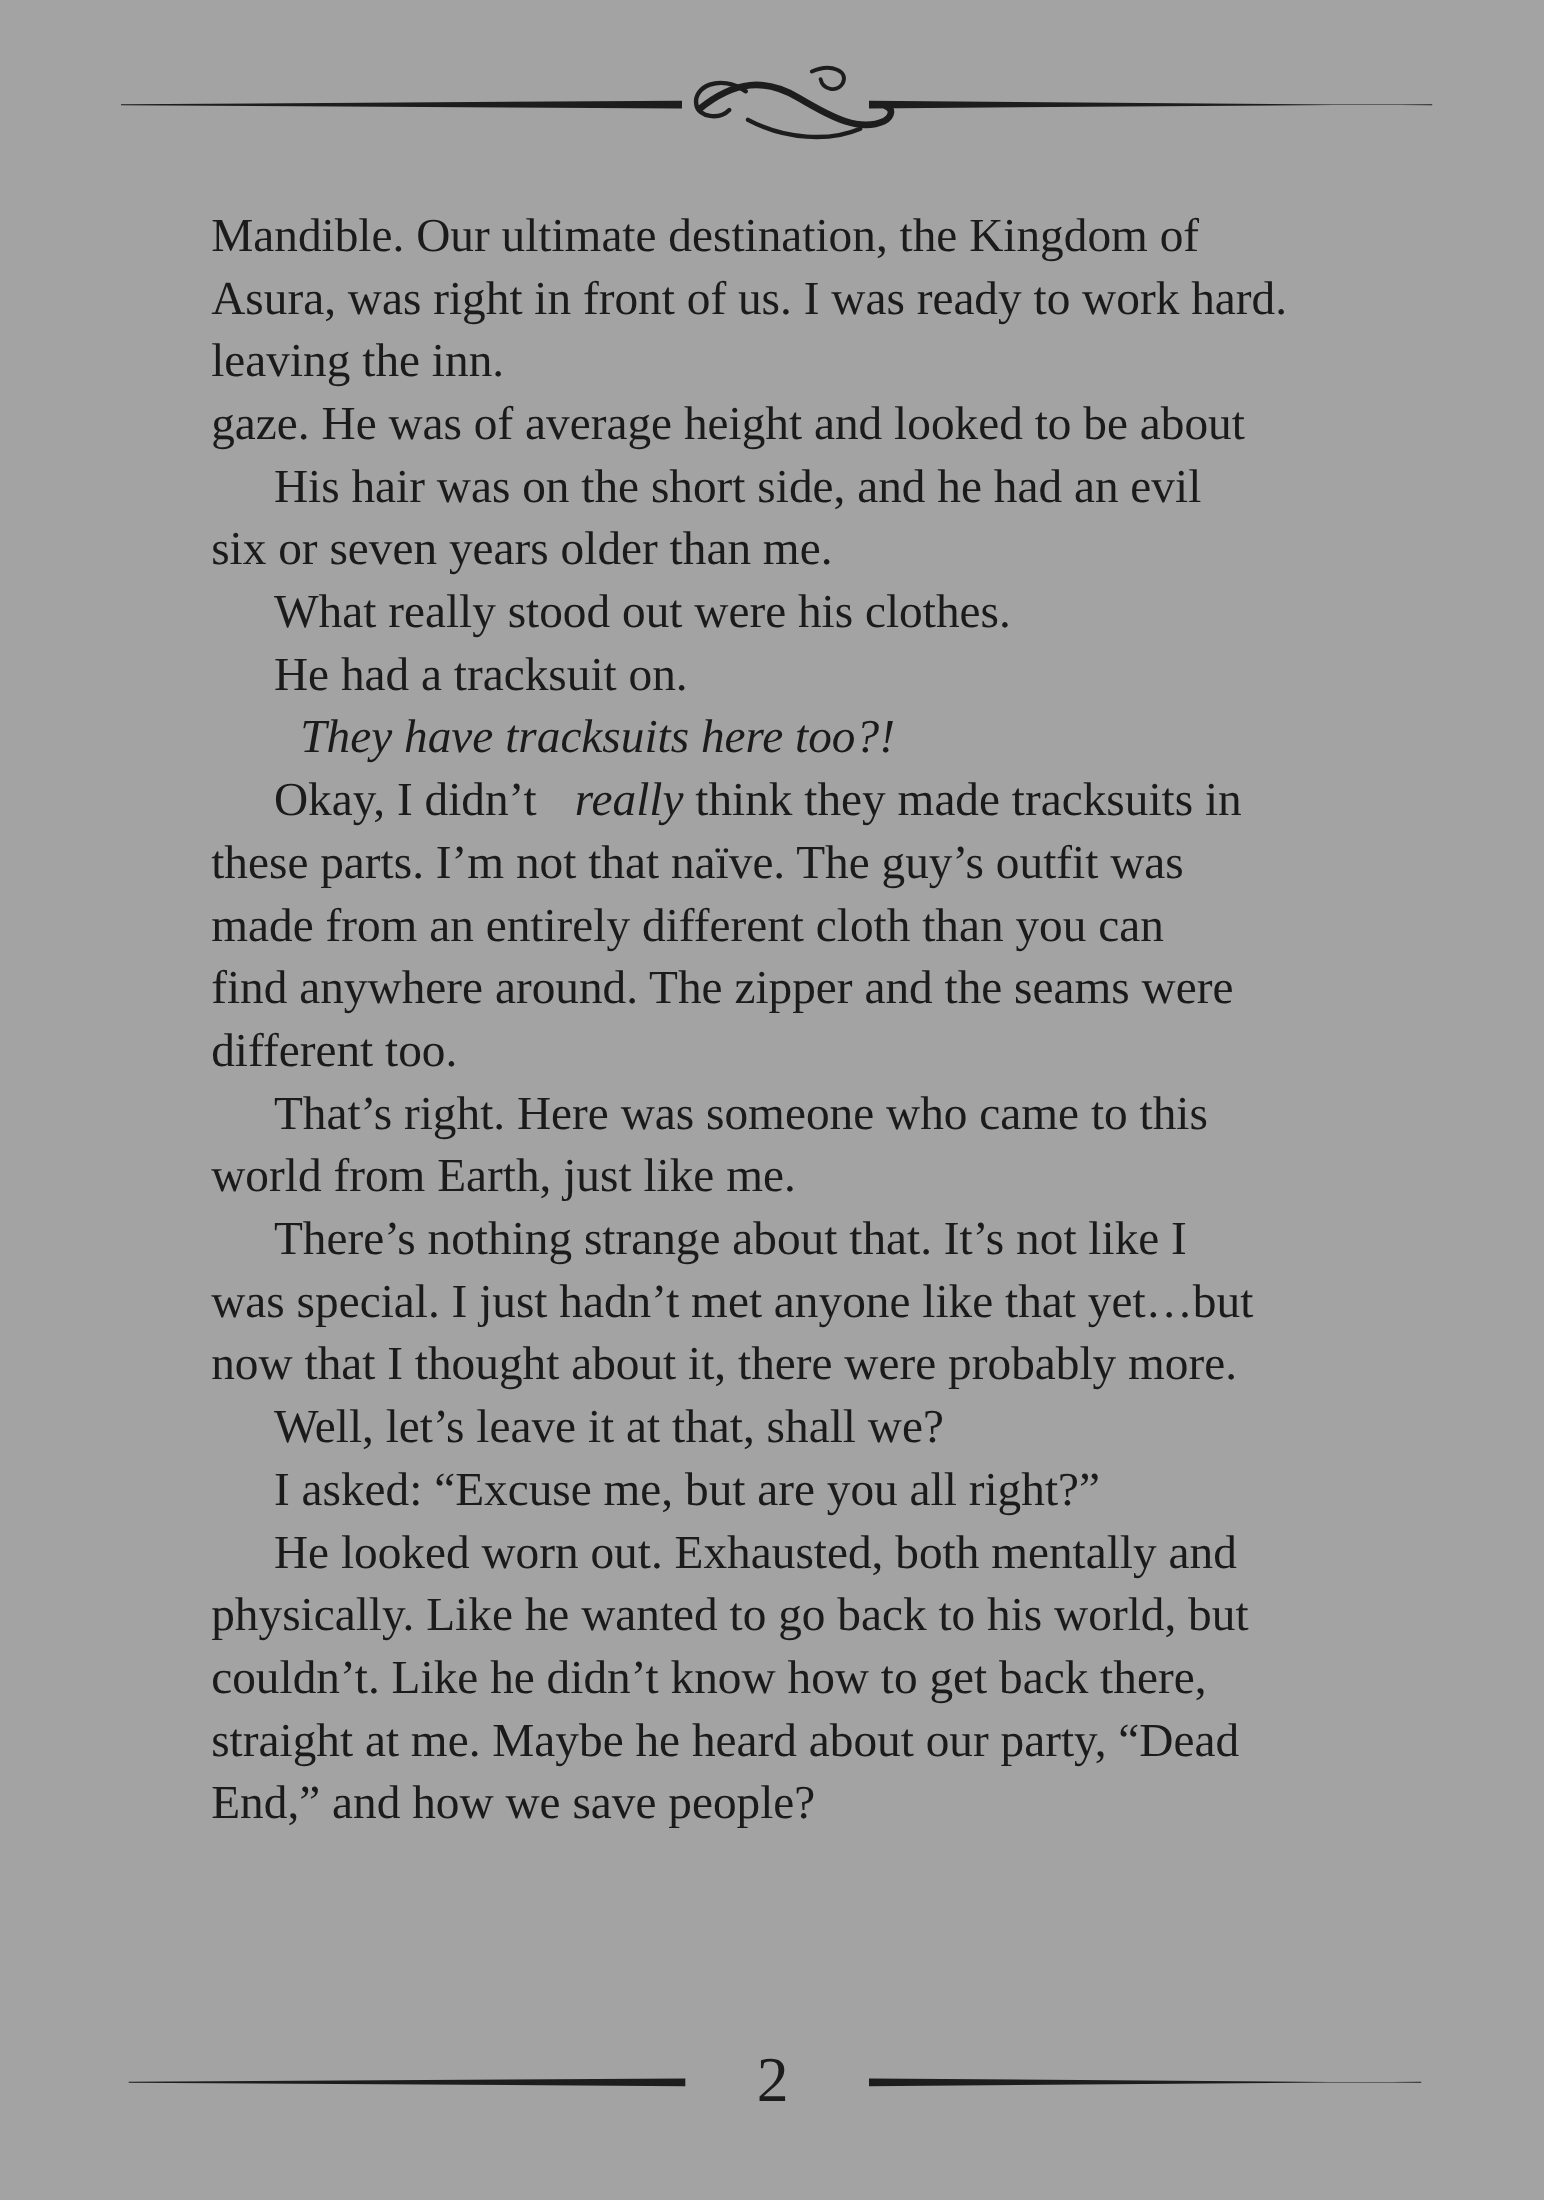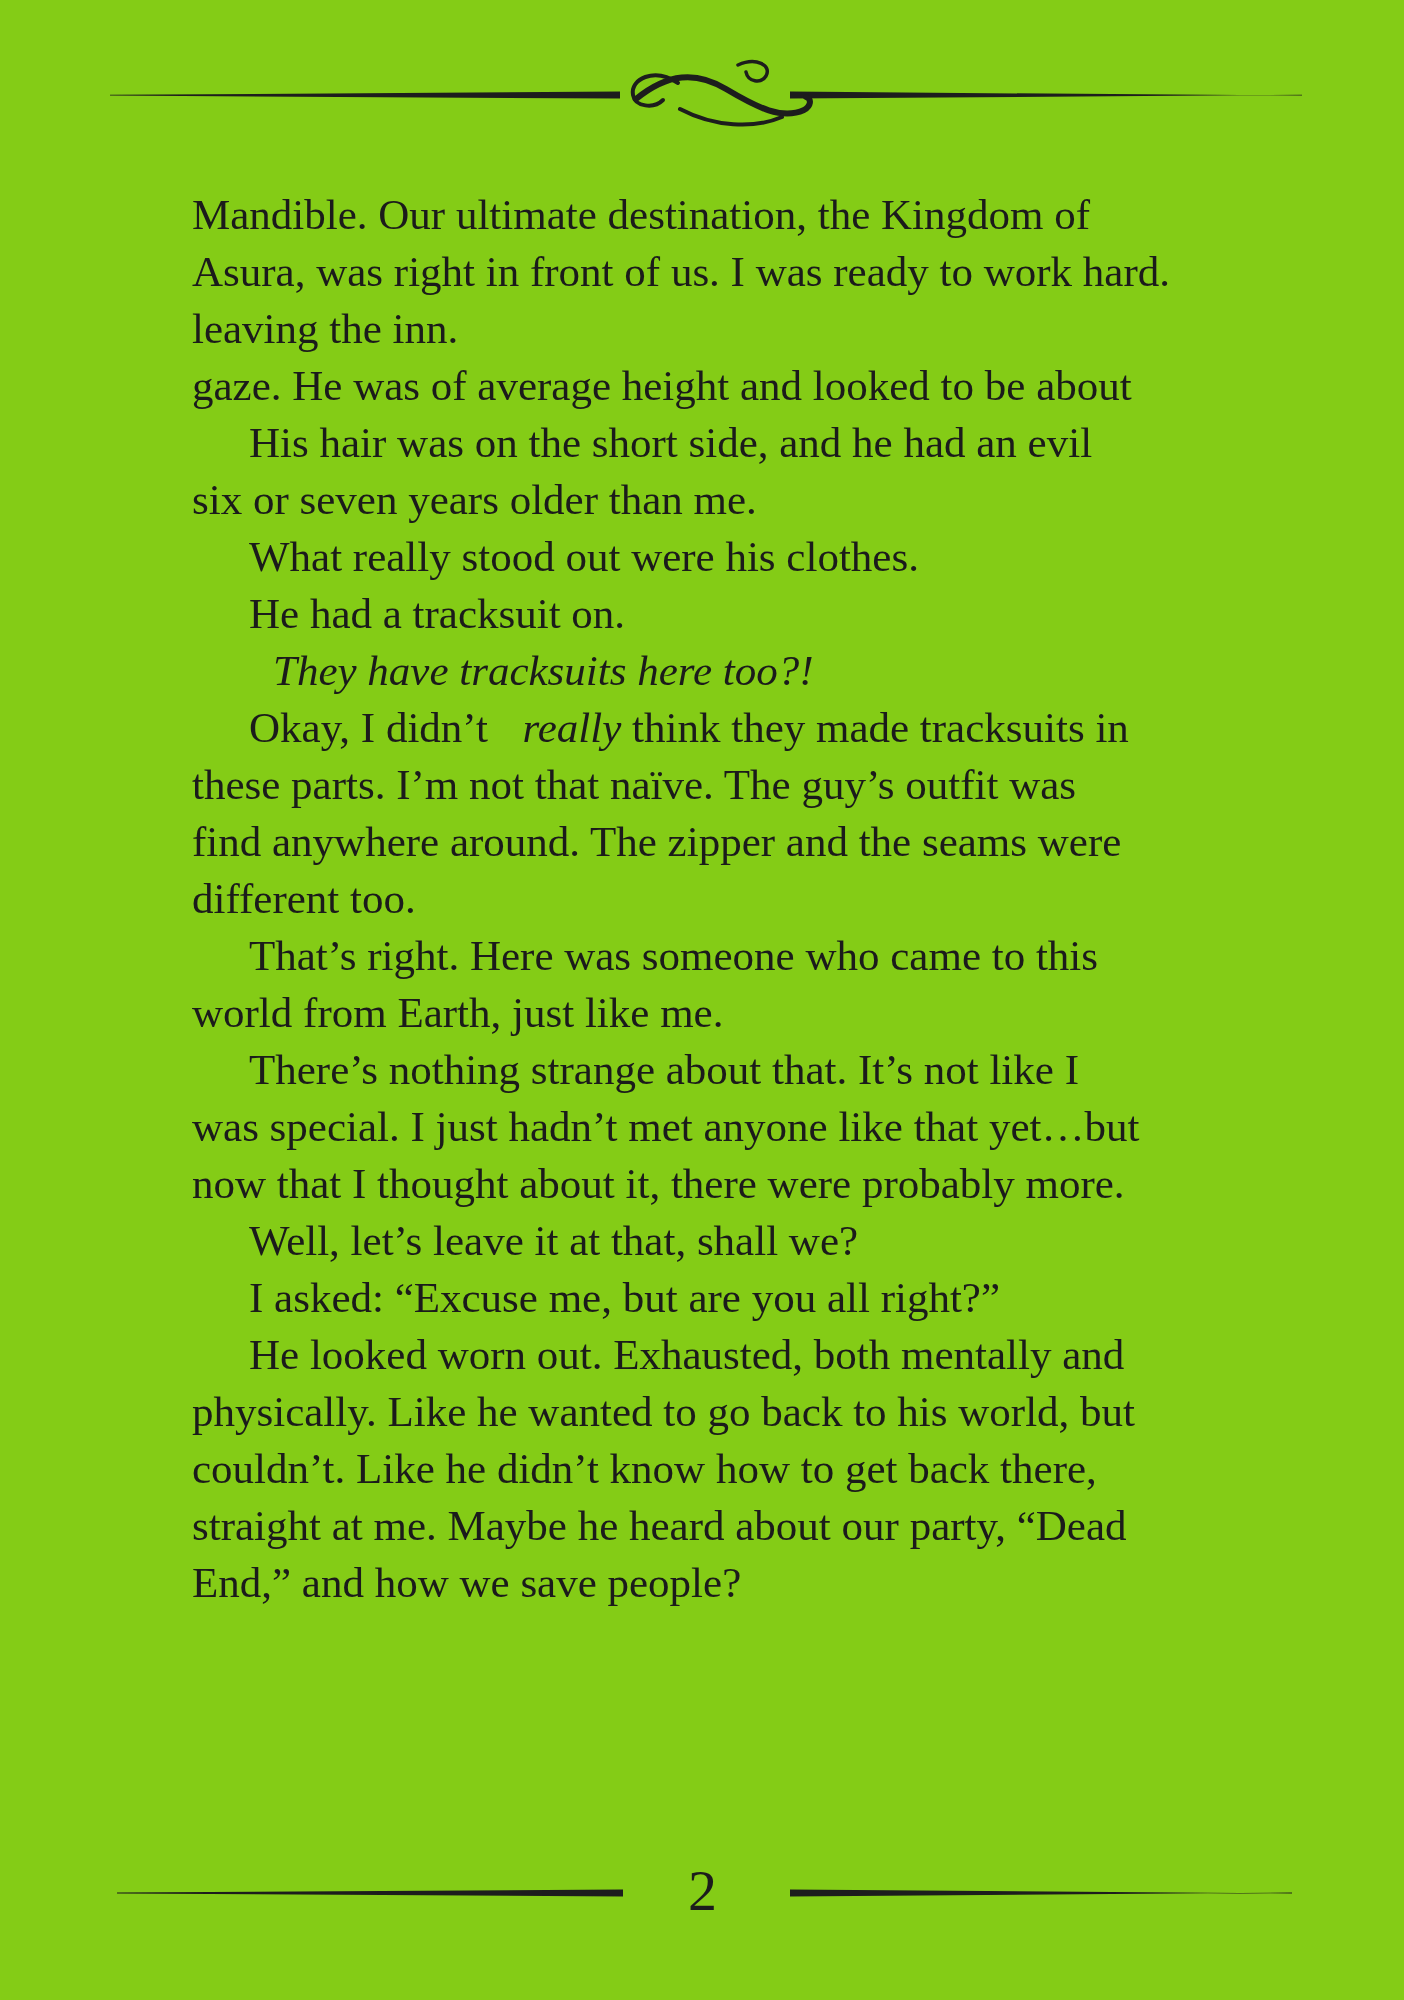--- a/index.html
+++ b/index.html
@@ -1,19 +1,19 @@
 <!DOCTYPE html>
 <html><head>
 <meta charset="utf-8">
 <style>
   html,body{margin:0;padding:0;}
   .page{
     position:relative;
     width:1404px;height:2000px;
-    background:#84cc16;
+    background:#a3a3a3;
     overflow:hidden;
     font-family:"Liberation Serif","DejaVu Serif",serif;
     color:#1b1b1b;
   }
   .top-ornament{position:absolute;left:90px;top:55px;width:1225px;height:90px;}
   .footer{position:absolute;left:90px;top:1858px;width:1225px;height:80px;}
   .footer-rules{position:absolute;left:0;top:0;}
   .page-number{
     position:absolute;left:0;right:0;top:4px;
     text-align:center;
@@ -56,20 +56,21 @@
       <div class="line"><span>Asura, was right in front of us. I was ready to work hard.</span></div>
       <div class="line"><span>leaving the inn.</span></div>
       <div class="line"><span>gaze. He was of average height and looked to be about</span></div>
       <div class="line indent"><span>His hair was on the short side, and he had an evil</span></div>
       <div class="line"><span>six or seven years older than me.</span></div>
       <div class="line indent"><span>What really stood out were his clothes.</span></div>
       <div class="line indent"><span>He had a tracksuit on.</span></div>
       <div class="line indent"><span class="it">They have tracksuits here too?!</span></div>
       <div class="line indent"><span>Okay, I didn’t </span><span class="it">really</span><span> think they made tracksuits in</span></div>
       <div class="line"><span>these parts. I’m not that naïve. The guy’s outfit was</span></div>
+      <div class="line"><span>made from an entirely different cloth than you can</span></div>
       <div class="line"><span>find anywhere around. The zipper and the seams were</span></div>
       <div class="line"><span>different too.</span></div>
       <div class="line indent"><span>That’s right. Here was someone who came to this</span></div>
       <div class="line"><span>world from Earth, just like me.</span></div>
       <div class="line indent"><span>There’s nothing strange about that. It’s not like I</span></div>
       <div class="line"><span>was special. I just hadn’t met anyone like that yet…but</span></div>
       <div class="line"><span>now that I thought about it, there were probably more.</span></div>
       <div class="line indent"><span>Well, let’s leave it at that, shall we?</span></div>
       <div class="line indent"><span>I asked: “Excuse me, but are you all right?”</span></div>
       <div class="line indent"><span>He looked worn out. Exhausted, both mentally and</span></div>

